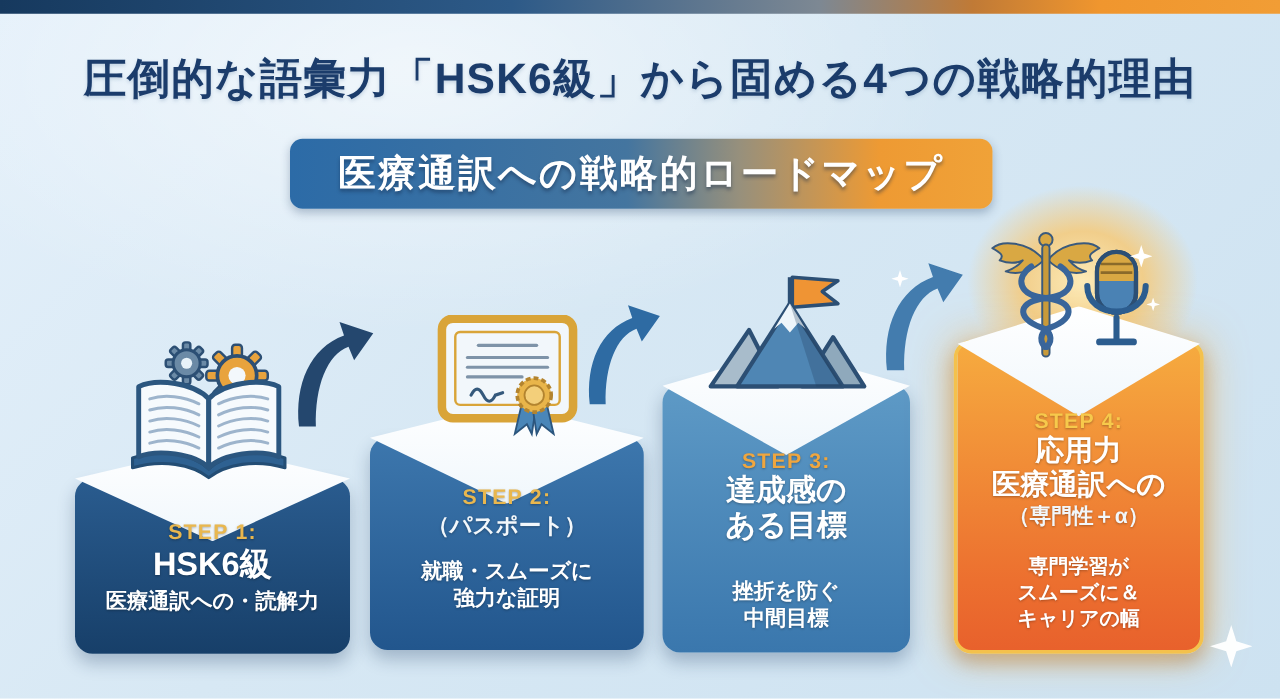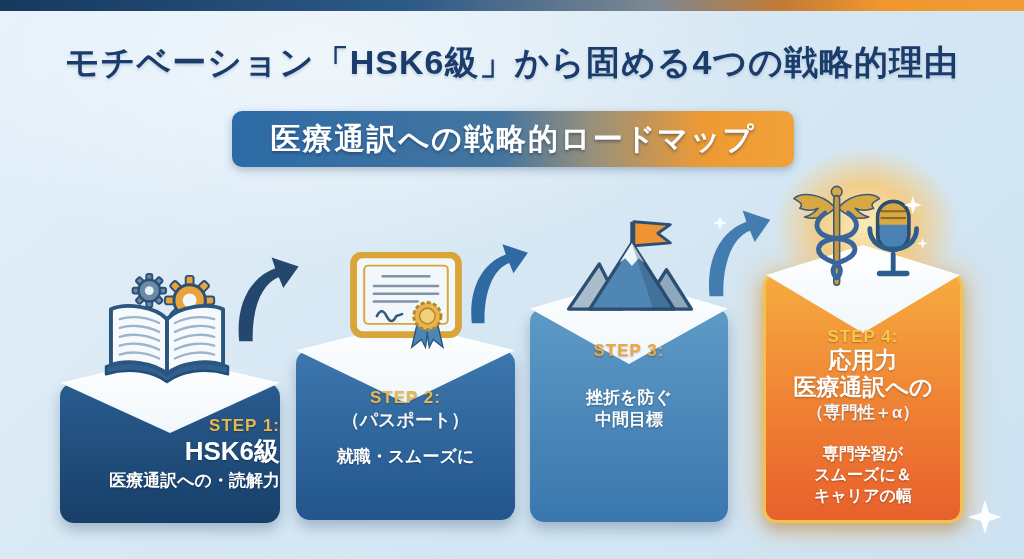--- a/index.html
+++ b/index.html
@@ -58,39 +58,39 @@
     display:flex; flex-direction:column; align-items:center; text-align:center;
   }
   .step-label{ font-size:17px; font-weight:800; letter-spacing:1px; text-shadow:0 1px 2px rgba(0,0,0,0.3); }
   .step-title{ color:#fff; font-weight:800; line-height:1.18; text-shadow:0 1px 2px rgba(0,0,0,0.3); }
   .step-sub{ color:#f2f7fb; font-weight:700; text-shadow:0 1px 2px rgba(0,0,0,0.3); }
   .step-desc{ color:#fff; font-weight:700; line-height:1.3; text-shadow:0 1px 2px rgba(0,0,0,0.3); }
 
   .box1{ left:60px;  top:383px; width:220px; height:140px;
          background:linear-gradient(180deg,#2a5c8f 0%,#173f69 100%); }
   .box1 .notch{ top:-26px; height:76px; }
-  .box1 .content{ padding-top:33px;align-items:flex-end; }
+  .box1 .content{ padding-top:33px; }
   .box1 .step-label{ color:#e9b74e; }
   .box1 .step-title{ font-size:26px; }
   .box1 .step-sub{ font-size:18px; }
   .box1 .step-desc{ font-size:17px; margin-top:3px; }
 
   .box2{ left:296px; top:350px; width:219px; height:170px;
          background:linear-gradient(180deg,#3d77ad 0%,#22568d 100%); }
   .box2 .notch{ top:-27px; height:80px; }
   .box2 .content{ padding-top:38px; }
   .box2 .step-label{ color:#e9b74e; }
   .box2 .step-title{ font-size:21px; }
   .box2 .step-sub{ font-size:18px; }
   .box2 .step-desc{ font-size:17px; margin-top:14px; }
 
   .box3{ left:530px; top:308px; width:198px; height:214px;
          background:linear-gradient(180deg,#5e9ac6 0%,#3a77ad 100%); }
   .box3 .notch{ top:-28px; height:84px; }
-  .box3 .content{ padding-top:33px; }
+  .box3 .content{ padding-top:51px; }
   .box3 .step-label{ color:#efa63f; }
   .box3 .step-title{ font-size:24px; }
   .box3 .step-sub{ font-size:17px; }
   .box3 .step-desc{ font-size:17px; margin-top:26px; }
 
   .box4{ left:763px; top:272px; width:200px; height:251px;
          background:linear-gradient(180deg,#f6ab3f 0%,#ec6f2f 78%,#e8612c 100%);
          border:3px solid #f4c14c;
          box-shadow:0 0 32px rgba(246,170,62,0.65), 0 7px 14px rgba(120,60,10,0.3); }
   .box4 .notch{ top:-30px; height:88px; }
@@ -120,21 +120,21 @@
   .sp3{ left:713px; top:216px; width:14px; height:14px; }
   .sp4{ left:968px; top:500px; width:34px; height:34px; opacity:0.95; }
 </style>
 </head>
 <body>
 
 <div class="stage">
 
   <div class="top-bar"></div>
 
-  <h1 class="title">モチベーション「HSK6級」から固める4つの戦略的理由</h1>
+  <h1 class="title">圧倒的な語彙力「HSK6級」から固める4つの戦略的理由</h1>
 
   <div class="banner">
     <span>医療通訳への戦略的ロードマップ</span>
   </div>
 
   <div class="glow"></div>
 
   <svg class="arrow arrow1" viewBox="0 0 80 100">
     <path d="M8,98 C4,60 18,28 48,17 L44,5 L74,15 L57,39 L52,27 C33,34 22,62 23,98 Z" fill="#24476e"></path>
   </svg>
@@ -210,37 +210,42 @@
       <circle cx="82" cy="66" r="8" fill="#f3cf7a" stroke="#b3842f" stroke-width="1.5"></circle>
     </g>
   </svg>
   <div class="box box2">
     <div class="notch"></div>
     <div class="content">
       <div class="step-label">STEP 2:</div>
       <div class="step-sub">（パスポート）</div>
       <div class="step-desc">
         <div>就職・スムーズに</div>
+        <div>強力な証明</div>
       </div>
     </div>
   </div>
 
   <svg class="icon icon-mountain" viewBox="0 0 140 100">
     <line x1="72" y1="6" x2="72" y2="40" stroke="#2c4f74" stroke-width="3.5"></line>
     <polygon points="74,6 112,9 99,18 112,28 74,31" fill="#ef9434" stroke="#2c4f74" stroke-width="3" stroke-linejoin="round"></polygon>
     <polygon points="6,97 38,50 62,97" fill="#a8bccb" stroke="#2c4f74" stroke-width="3.5" stroke-linejoin="round"></polygon>
     <polygon points="82,97 108,56 134,97" fill="#8fa9bc" stroke="#2c4f74" stroke-width="3.5" stroke-linejoin="round"></polygon>
     <polygon points="28,97 72,28 116,97" fill="#4f86b4" stroke="#2c4f74" stroke-width="3.5" stroke-linejoin="round"></polygon>
     <polygon points="72,28 85,49 79,44 72,52 65,44 59,49" fill="#eef5fa"></polygon>
     <polygon points="72,28 116,97 94,97" fill="rgba(34,62,94,0.28)"></polygon>
   </svg>
   <div class="box box3">
     <div class="notch"></div>
     <div class="content">
       <div class="step-label">STEP 3:</div>
+      <div class="step-title">
+        <div>達成感の</div>
+        <div>ある目標</div>
+      </div>
       <div class="step-desc">
         <div>挫折を防ぐ</div>
         <div>中間目標</div>
       </div>
     </div>
   </div>
 
   <svg class="icon icon-med" viewBox="0 0 150 115">
     <g>
       <path d="M44,24 C32,12 12,10 4,17 C11,21 14,23 10,27 C18,30 25,29 29,27 C24,33 19,35 15,36 C27,40 39,34 46,27 Z" fill="#d9a843" stroke="#3a5a7d" stroke-width="1.6" stroke-linejoin="round"></path>

